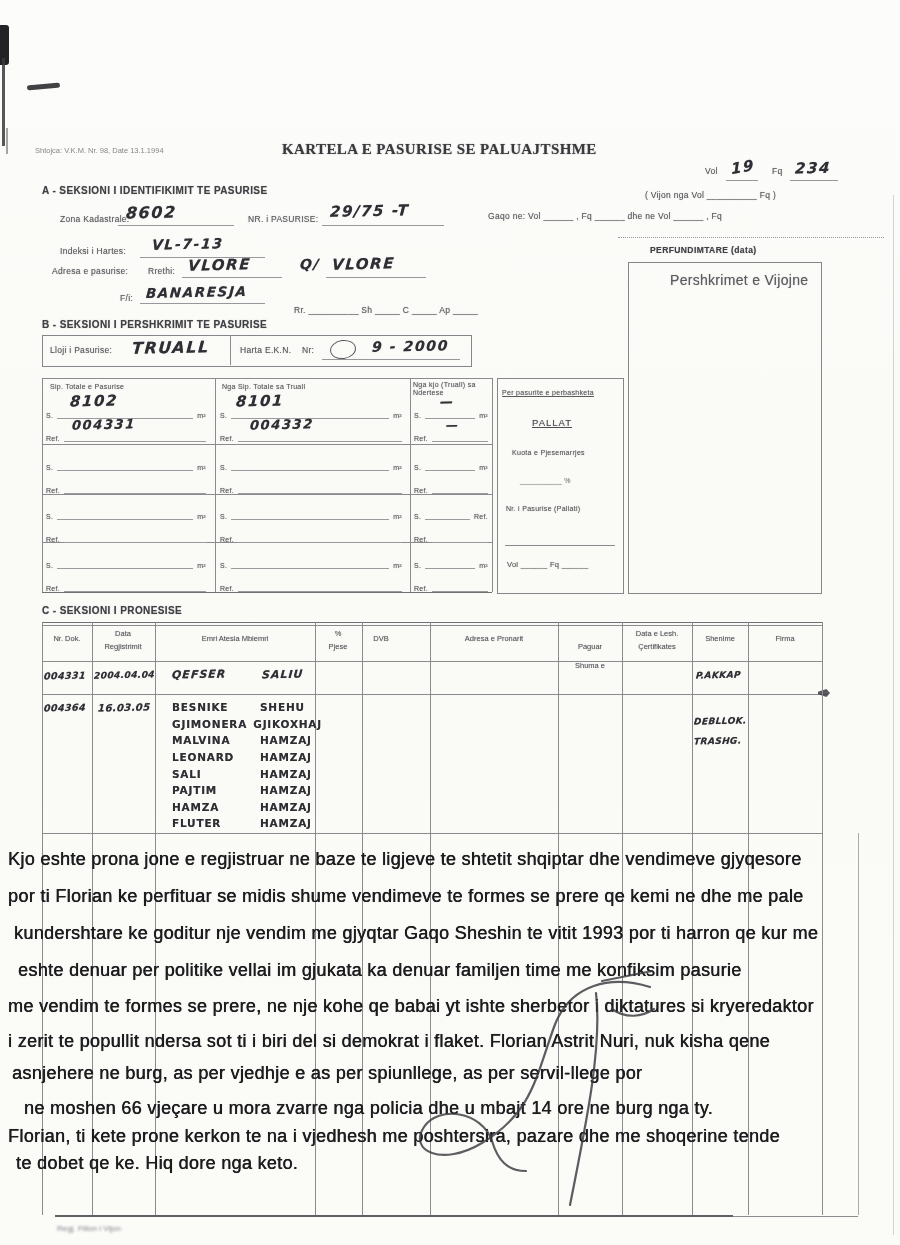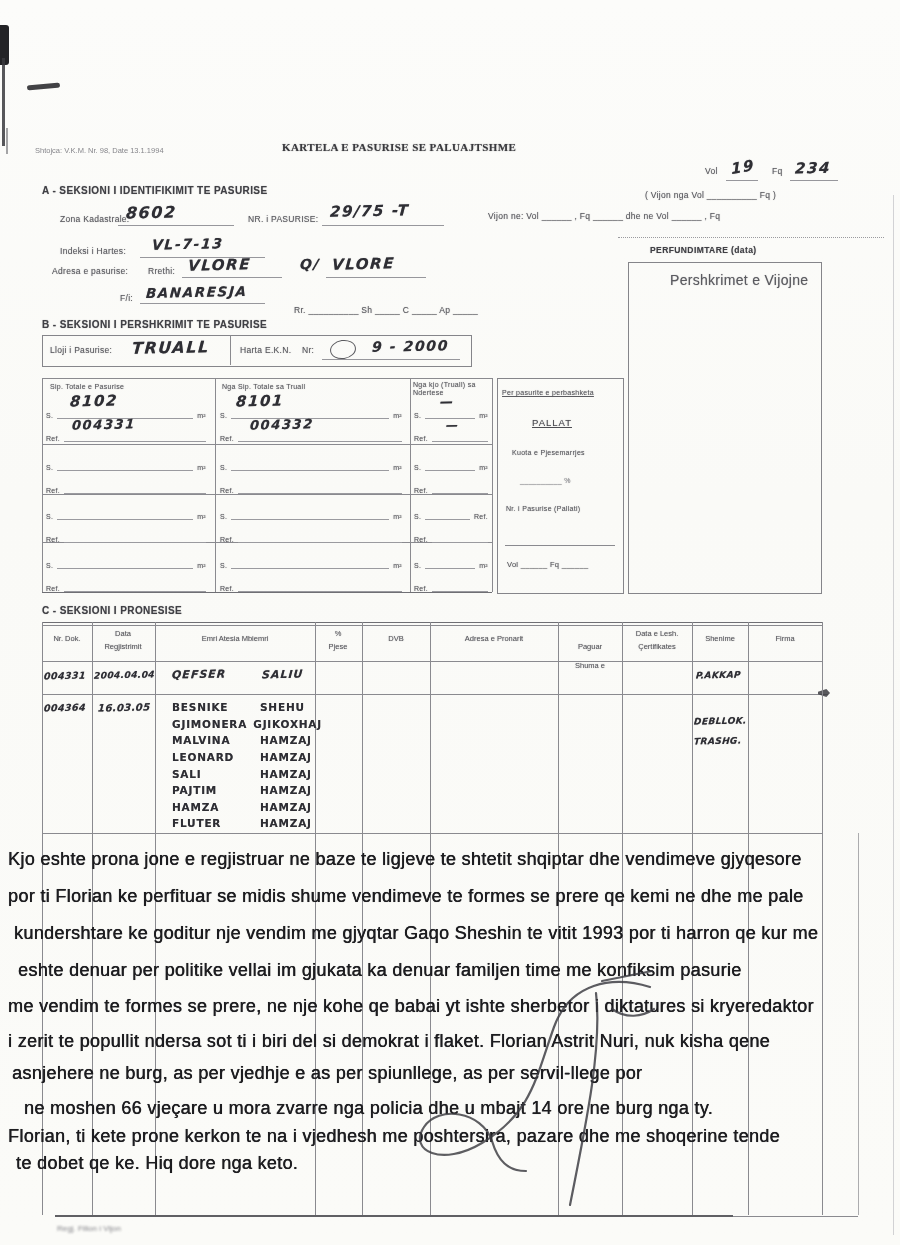--- a/index.html
+++ b/index.html
@@ -6,21 +6,21 @@
   #page{position:relative;width:900px;height:1245px;margin:0 auto;overflow:hidden;
     background:linear-gradient(180deg,#fcfcfa 0%,#fafaf7 40%,#fbfbf8 100%);
     font-family:"Liberation Sans",sans-serif;color:#4b4b4f;}
   .abs{position:absolute;}
   
   .p{position:absolute;color:#5b5b60;font-size:8.5px;letter-spacing:.3px;white-space:nowrap;
      text-shadow:0 0 1px rgba(90,90,95,.55);}
   .micro{font-size:7px;}
   .head{position:absolute;color:#404045;font-weight:700;font-size:10px;letter-spacing:.4px;white-space:nowrap;
      text-shadow:0 0 1px rgba(70,70,75,.5);}
-  .title{position:absolute;font-family:"Liberation Serif",serif;font-weight:700;font-size:11px;
+  .title{position:absolute;font-family:"Liberation Serif",serif;font-weight:700;font-size:15px;
      color:#3a3a3e;letter-spacing:.4px;white-space:nowrap;text-shadow:0 0 1.2px rgba(60,60,65,.55);}
   .note{position:absolute;font-size:7.5px;color:#86868b;filter:blur(.45px);white-space:nowrap;}
   
   .hw{position:absolute;display:inline-block;font-family:"DejaVu Sans",sans-serif;font-style:italic;
       font-weight:700;color:#2e2e34;letter-spacing:1.6px;white-space:nowrap;
       transform:rotate(-1.2deg) skewX(-5deg);text-shadow:0 0 .7px rgba(40,40,46,.6);}
   .hw-sm{font-size:9.5px;letter-spacing:.4px;}
   
   .vline{position:absolute;width:1px;background:#8a8a8f;}
   .hline{position:absolute;height:1px;background:#8a8a8f;}
@@ -68,21 +68,21 @@
   <div class="head" style="left:42px;top:185px;">A - SEKSIONI I IDENTIFIKIMIT TE PASURISE</div>
   <div class="p" style="left:645px;top:190px;">( Vijon nga  Vol __________ Fq )</div>
 
   <span class="p" style="left:60px;top:214px;">Zona Kadastrale:</span>
   <span class="hw" style="left:126px;top:203px;font-size:16px;">8602</span>
   <div class="u" style="left:118px;top:225px;width:116px;"></div>
   <span class="p" style="left:248px;top:214px;">NR. i PASURISE:</span>
   <span class="hw" style="left:330px;top:202px;font-size:15px;">29/75 -T</span>
   <div class="u" style="left:322px;top:225px;width:122px;"></div>
 
-  <div class="p" style="left:488px;top:211px;">Vijon ne: Vol ______ , Fq ______ dhe ne Vol ______ , Fq</div>
+  <div class="p" style="left:488px;top:211px;">Gaqo ne: Vol ______ , Fq ______ dhe ne Vol ______ , Fq</div>
 
   <span class="p" style="left:60px;top:246px;">Indeksi i Hartes:</span>
   <span class="hw" style="left:152px;top:236px;font-size:14px;">VL-7-13</span>
   <div class="u" style="left:140px;top:257px;width:125px;"></div>
 
   <div class="dotted" style="left:618px;top:237px;width:266px;"></div>
   <div class="head" style="left:650px;top:245px;font-size:8.5px;">PERFUNDIMTARE (data)</div>
   <div class="box" style="left:628px;top:262px;width:192px;height:330px;"></div>
   <div class="p" style="left:670px;top:272px;font-size:14px;">Pershkrimet e Vijojne</div>
 
@@ -294,21 +294,21 @@
   <div class="vline" style="left:748px;top:622px;height:593px;"></div>
   <div class="vline" style="left:822px;top:622px;height:593px;"></div>
   <div class="vline" style="left:858px;top:833px;height:382px;opacity:.7;"></div>
 
   <div class="cheader" style="left:67px;top:634px;">Nr. Dok.</div>
   <div class="cheader" style="left:123px;top:629px;">Data</div>
   <div class="cheader" style="left:123px;top:642px;">Regjistrimit</div>
   <div class="cheader" style="left:235px;top:634px;">Emri    Atesia    Mbiemri</div>
   <div class="cheader" style="left:338px;top:629px;">%</div>
   <div class="cheader" style="left:338px;top:642px;">Pjese</div>
-  <div class="cheader" style="left:396px;top:634px;">DVB</div>
+  <div class="cheader" style="left:381px;top:634px;">DVB</div>
   <div class="cheader" style="left:494px;top:634px;">Adresa e Pronarit</div>
   <div class="cheader" style="left:590px;top:629px;margin-top:32px;">Shuma e</div>
   <div class="cheader" style="left:590px;top:642px;">Paguar</div>
   <div class="cheader" style="left:657px;top:629px;">Data e Lesh.</div>
   <div class="cheader" style="left:657px;top:642px;">Çertifikates</div>
   <div class="cheader" style="left:720px;top:634px;">Shenime</div>
   <div class="cheader" style="left:785px;top:634px;">Firma</div>
 
   <span class="hw hw-sm" style="left:44px;top:670px;">004331</span>
   <span class="hw hw-sm" style="left:94px;top:670px;font-size:9px;">2004.04.04</span>

